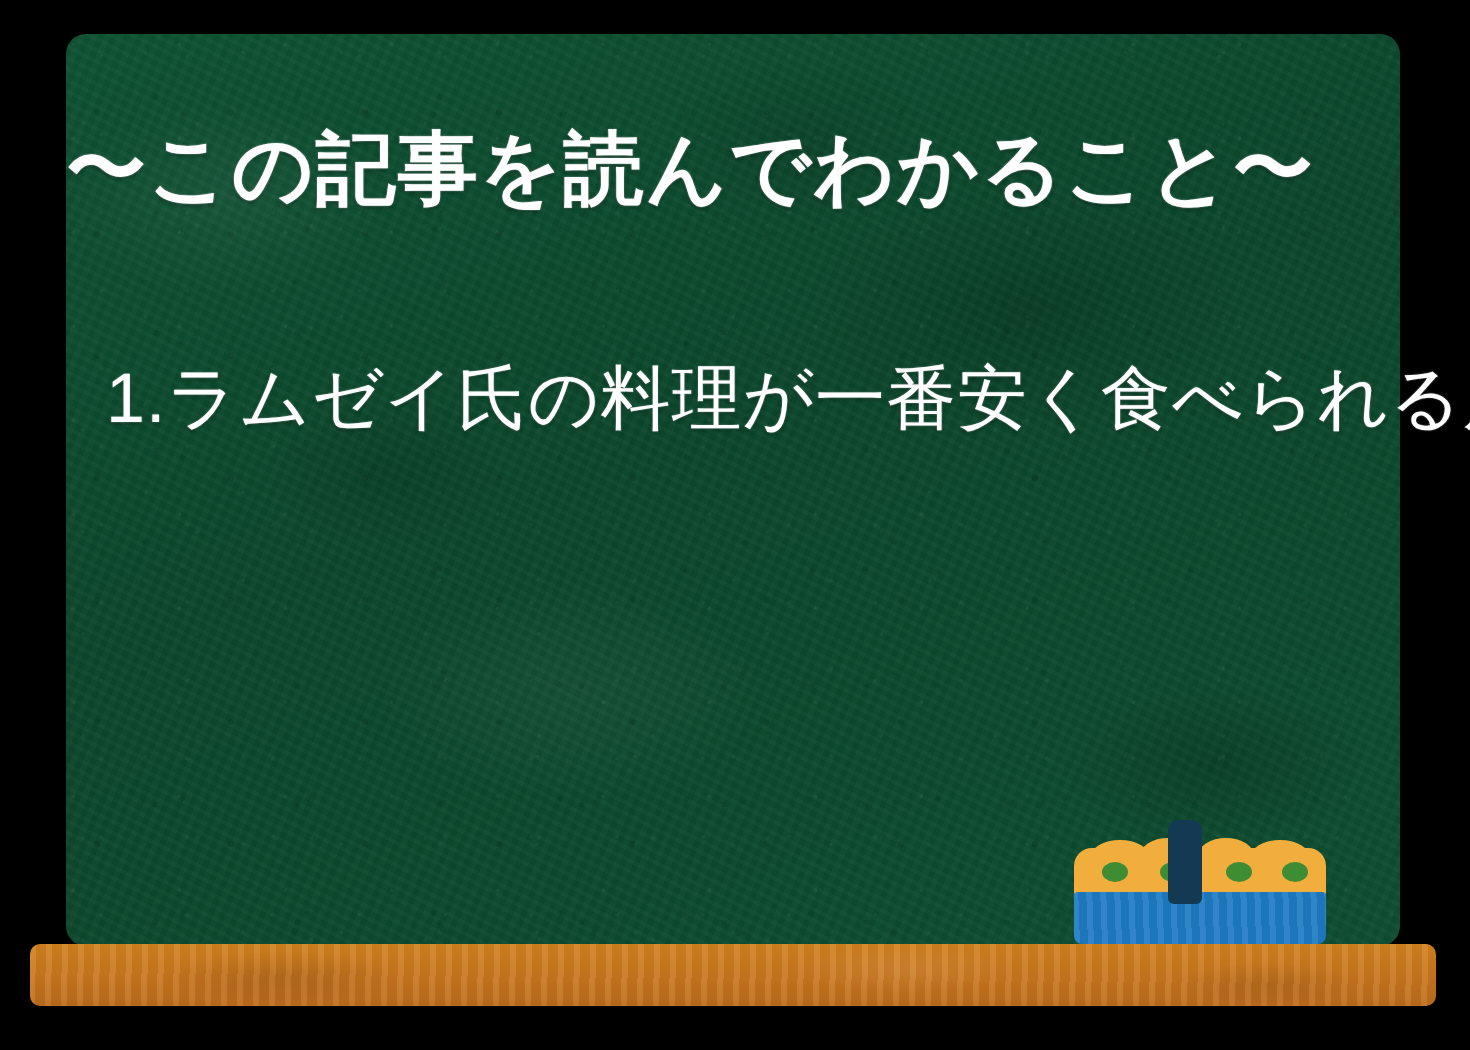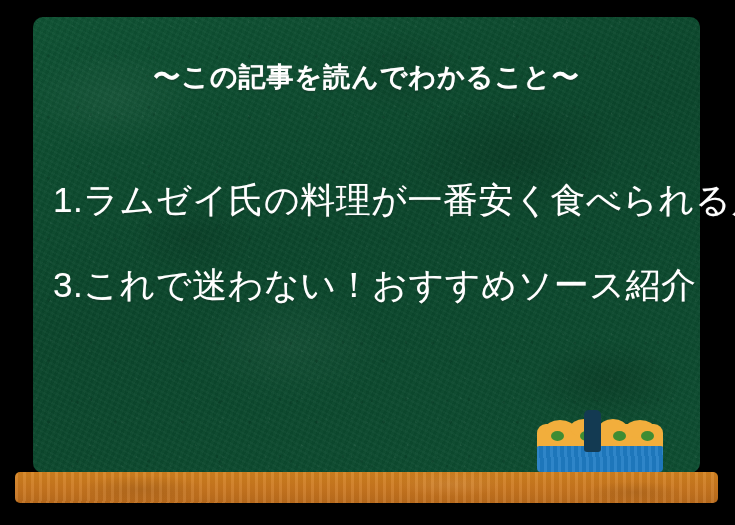--- a/index.html
+++ b/index.html
@@ -54,23 +54,23 @@
     background-size: 53px 47px, 67px 61px, 43px 39px, 71px 59px, 49px 44px, 63px 57px, 57px 51px, 75px 65px;
     opacity: 0.9;
   }
 
   
   .chalk-title {
     position: absolute;
     left: 33px;
     top: 62px;
     width: 667px;
-    text-align: center;
+    text-align: left;
     color: #ffffff;
-    font-size: 27px;
+    font-size: 40px;
     font-weight: 700;
     letter-spacing: 1px;
     line-height: 1.15;
     white-space: nowrap;
     text-shadow:
       0 0 1px rgba(255,255,255,0.55),
       0 1px 2px rgba(0,0,0,0.35);
   }
 
   .chalk-list {
@@ -192,21 +192,20 @@
 <div id="stage">
 
   <div class="board">
     <div class="board-grain"></div>
   </div>
 
   <div class="chalk-title">〜この記事を読んでわかること〜</div>
 
   <ul class="chalk-list">
     <li class="chalk-item">1.ラムゼイ氏の料理が一番安く食べられる店</li>
-    <li class="chalk-item">3.これで迷わない！おすすめソース紹介</li>
   </ul>
 
   <div class="planter">
     <div class="planter-flowers">
       <span class="bloom-bump b2"></span>
       <span class="bloom-bump b3"></span>
     </div>
     <span class="flower-core c1"></span>
     <span class="flower-core c2"></span>
     <span class="flower-core c3"></span>

